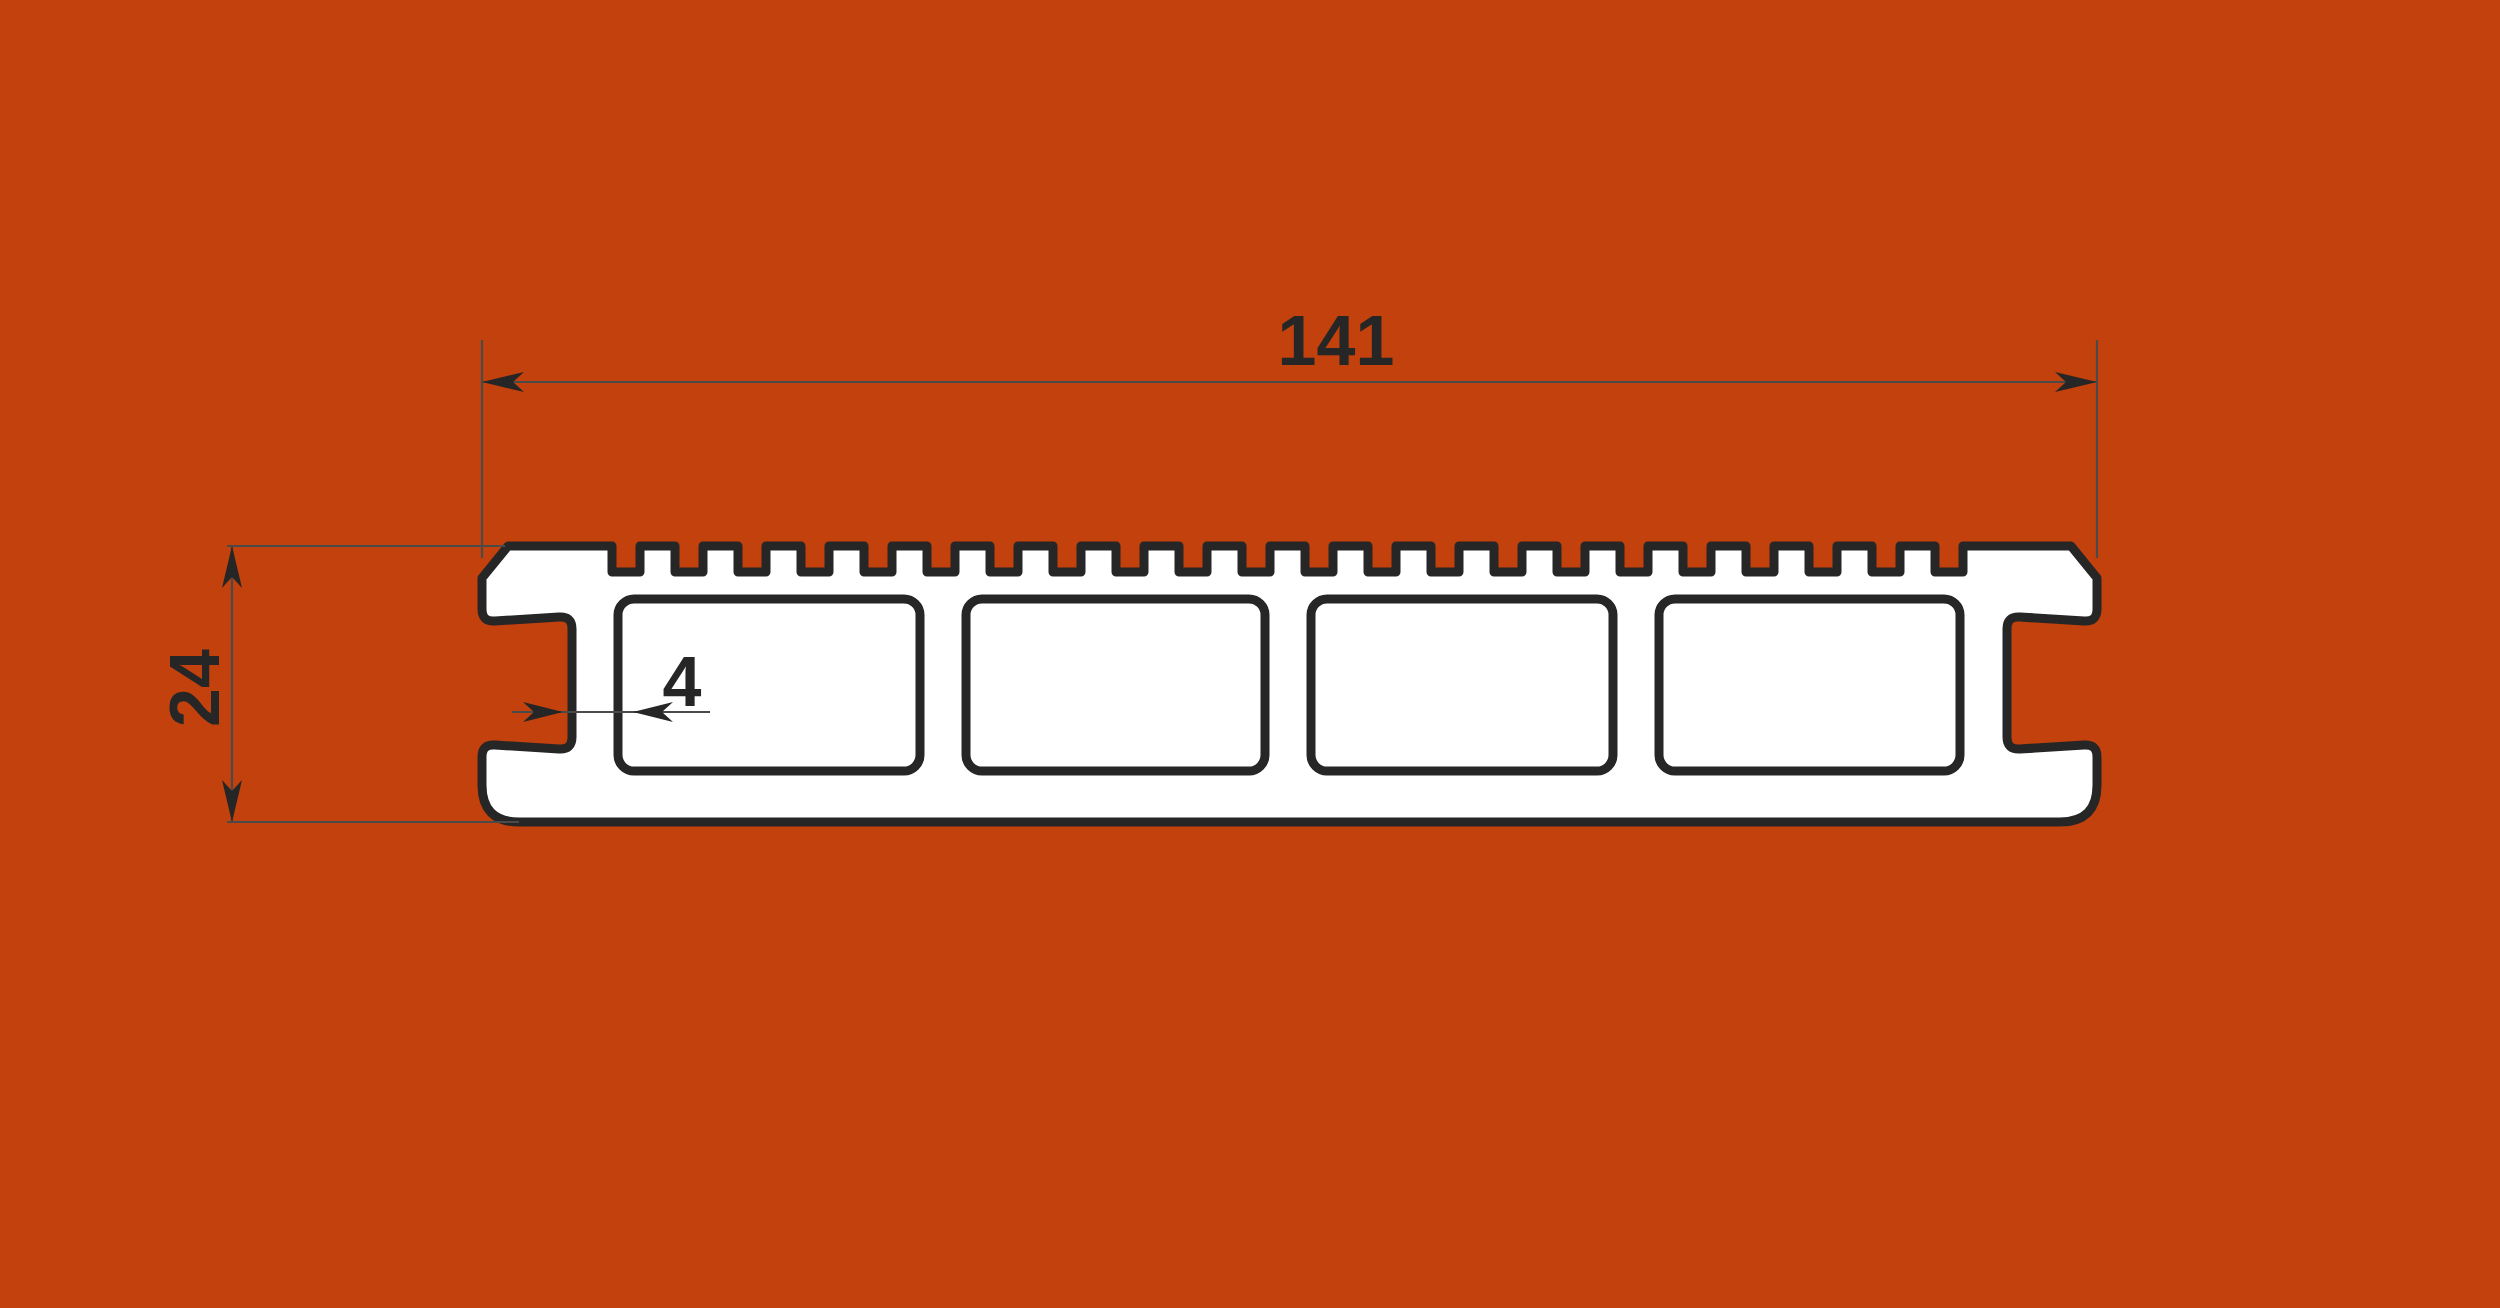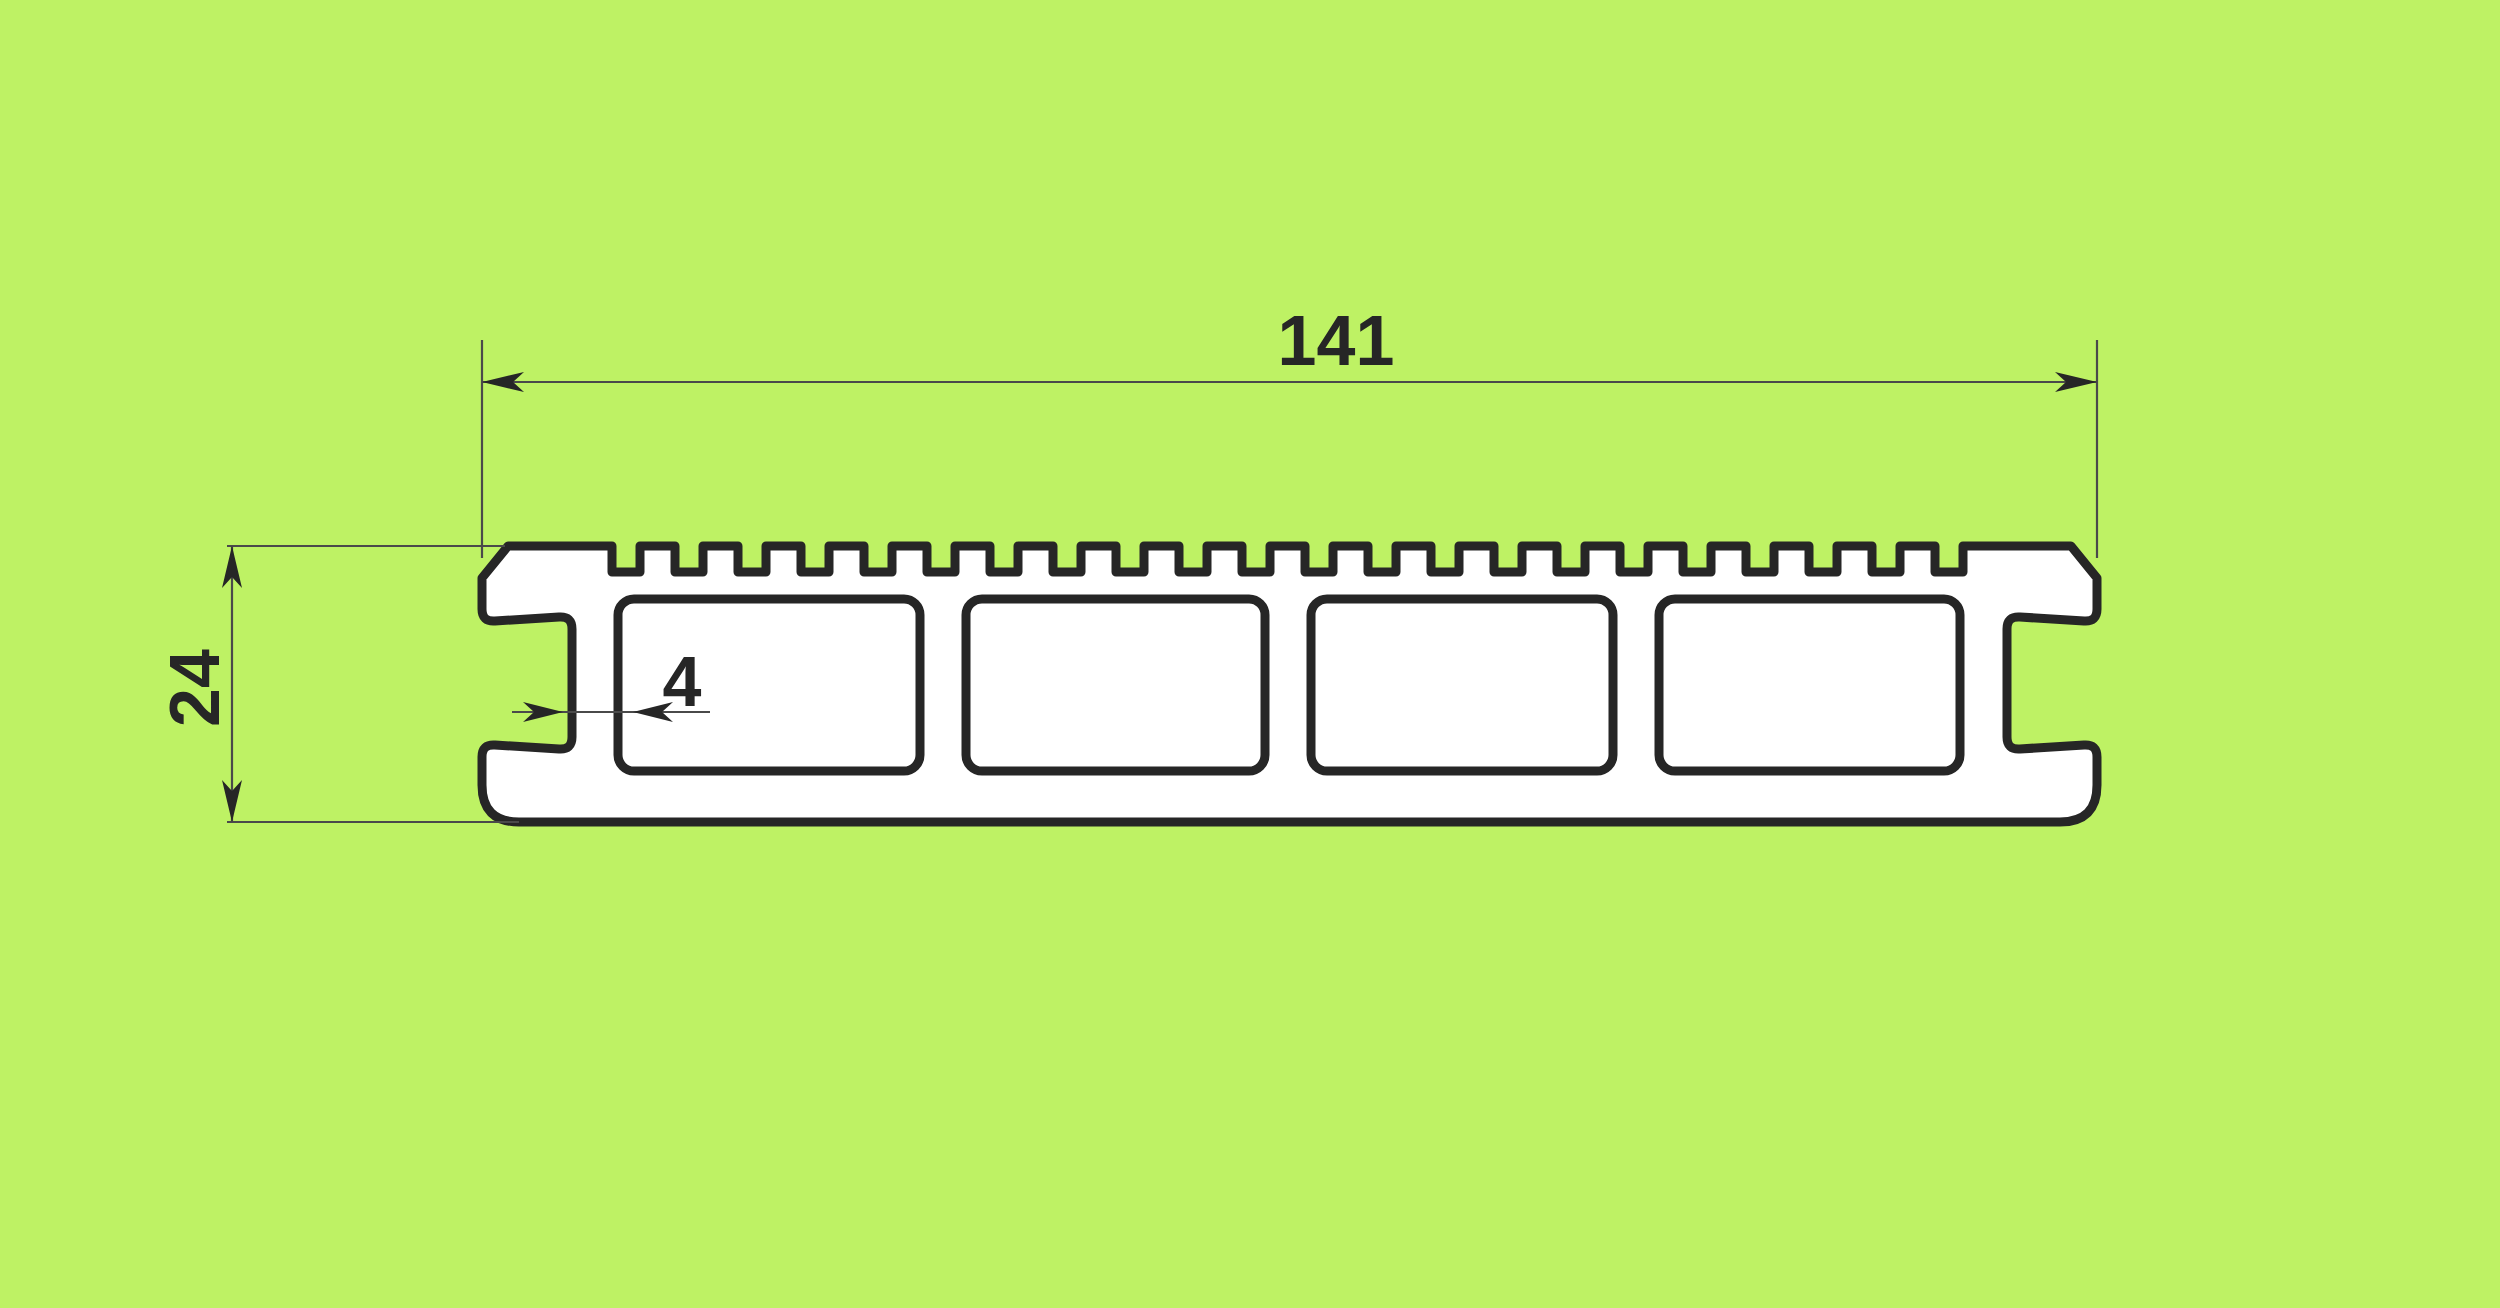--- a/index.html
+++ b/index.html
@@ -4,21 +4,21 @@
 <style>
   html, body {
     margin: 0;
     padding: 0;
     background: #ffffff;
   }
   .stage {
     position: relative;
     width: 2500px;
     height: 1308px;
-    background: #bef264;
+    background: #c2410c;
     overflow: hidden;
   }
   svg {
     display: block;
     width: 2500px;
     height: 1308px;
   }
   .dim-label {
     font-family: "Liberation Sans", "DejaVu Sans", sans-serif;
     font-weight: bold;

